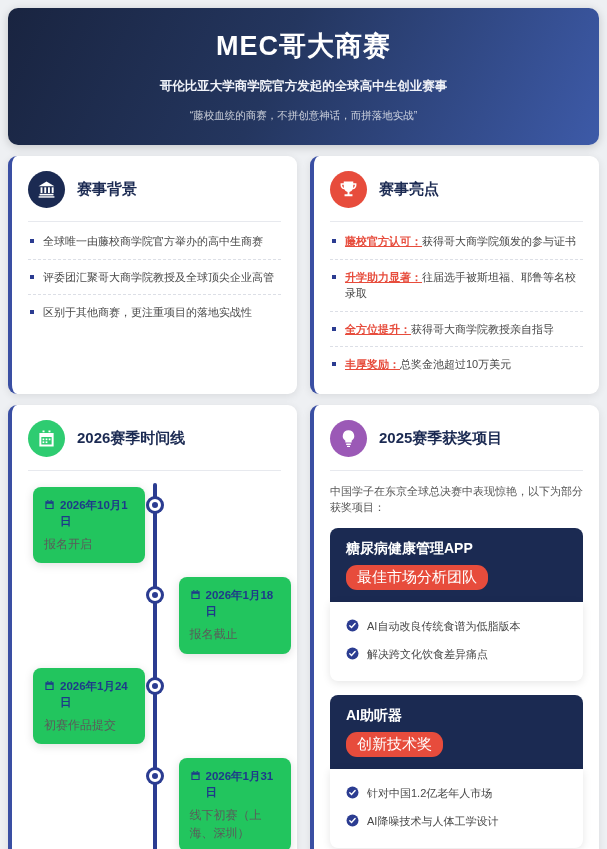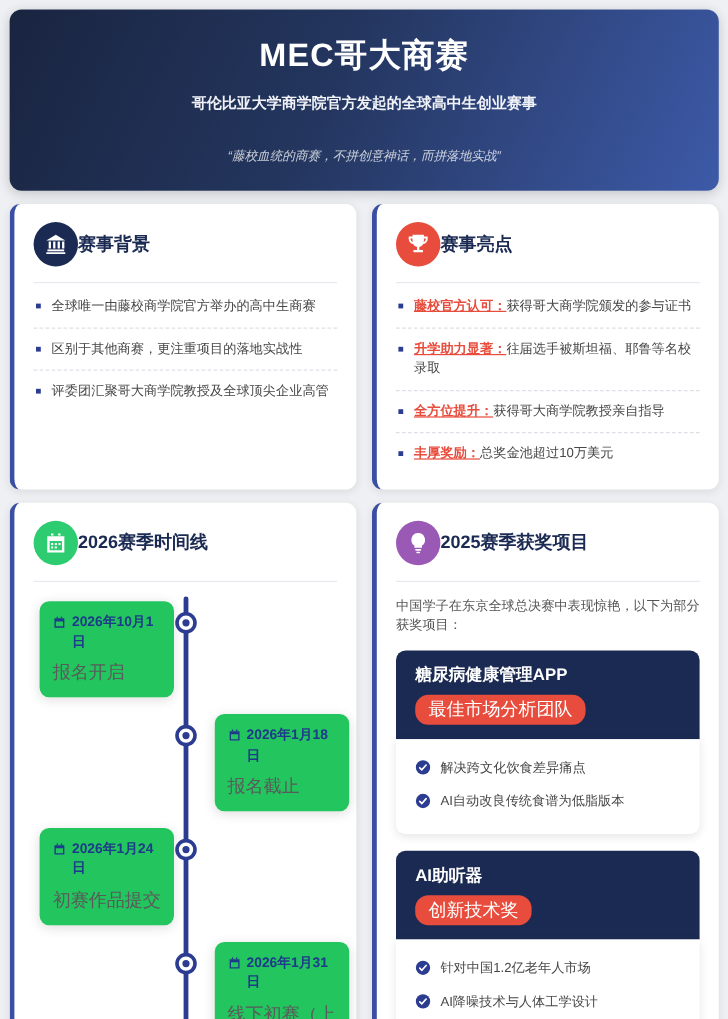--- a/index.html
+++ b/index.html
@@ -13,31 +13,31 @@
   
   .hero {
     background: linear-gradient(115deg, #192440 0%, #24365f 45%, #3d5aa8 100%);
     border-radius: 10px;
     text-align: center;
     padding: 20px 24px 22px;
     box-shadow: 0 2px 10px rgba(0,0,0,0.18);
   }
   .hero h1 { color: #fff; font-size: 27px; font-weight: bold; letter-spacing: 1px; }
   .hero .sub { color: #f0f2f8; font-size: 12.5px; font-weight: bold; margin-top: 14px; }
-  .hero .quote { color: rgba(255,255,255,0.75); font-size: 10.5px; font-style: italic; margin-top: 28px; }
+  .hero .quote { color: rgba(255,255,255,0.75); font-size: 10.5px; margin-top: 14px; }
   
   .row { display: grid; grid-template-columns: 1fr 1fr; gap: 13px; margin-top: 11px; align-items: stretch; }
   .card {
     background: #fff;
     border-radius: 9px;
     border-left: 4px solid #3a4fa3;
     box-shadow: 0 2px 8px rgba(0,0,0,0.09);
     padding: 15px 16px 12px;
   }
-  .card-head { display: flex; align-items: center; padding-bottom: 13px; border-bottom: 1px solid #e7e9ee; }
+  .card-head { display: flex; align-items: center; gap: 12px; padding-bottom: 13px; border-bottom: 1px solid #e7e9ee; }
   .icon-circle {
     width: 37px; height: 37px; border-radius: 50%;
     display: flex; align-items: center; justify-content: center; flex: 0 0 auto;
   }
   .icon-circle svg { width: 19px; height: 19px; }
   .ic-navy { background: #1b2a52; }
   .ic-red { background: #e74c3c; }
   .ic-green { background: #2ecc71; }
   .ic-purple { background: #9b59b6; }
   .card-title { font-size: 15px; font-weight: bold; color: #1b2a52; }
@@ -58,21 +58,21 @@
   }
   .tl-box {
     width: 112px; background: #22c55e; border-radius: 8px;
     box-shadow: 0 2px 10px rgba(0,0,0,0.13);
     padding: 10px 11px;
   }
   .tl-event.left  .tl-box { margin-left: 5px; }
   .tl-event.right .tl-box { margin-left: calc(50% + 24px); }
   .tl-date { display: flex; align-items: flex-start; gap: 5px; color: #1e3a8a; font-size: 11.5px; font-weight: bold; line-height: 1.4; }
   .tl-date svg { width: 11px; height: 11px; flex: 0 0 auto; margin-top: 2px; }
-  .tl-desc { margin-top: 7px; font-size: 15px; color: #5a5a5a; line-height: 1.45; }
+  .tl-desc { margin-top: 7px; font-size: 12px; color: #5a5a5a; line-height: 1.45; }
   
   .intro { font-size: 11px; color: #555; margin: 12px 0 12px; line-height: 1.5; }
   .project { margin-bottom: 14px; }
   .project-head { background: #1b2a52; border-radius: 8px 8px 0 0; padding: 12px 16px 12px; }
   .project-title { color: #fff; font-size: 14px; font-weight: bold; }
   .badge { display: inline-block; margin-top: 7px; background: #e74c3c; color: #fff; font-size: 15px; font-weight: normal; padding: 3px 11px; border-radius: 11px; }
   .project-body { background: #fff; border-radius: 0 0 8px 8px; box-shadow: 0 2px 8px rgba(0,0,0,0.10); padding: 10px 16px 12px; }
   .point { display: flex; align-items: flex-start; gap: 8px; padding: 6px 0; font-size: 11px; color: #474747; line-height: 1.5; }
   .point svg { width: 13px; height: 13px; flex: 0 0 auto; margin-top: 1px; }
 </style>
@@ -102,25 +102,25 @@
       </span>
       <span class="card-title">赛事背景</span>
     </div>
     <ul class="blist">
       <li>
           <span class="sq"></span>
           <span>全球唯一由藤校商学院官方举办的高中生商赛</span>
         </li>
       <li>
           <span class="sq"></span>
+          <span>评委团汇聚哥大商学院教授及全球顶尖企业高管</span>
+        </li>
+      <li>
+          <span class="sq"></span>
           <span>区别于其他商赛，更注重项目的落地实战性</span>
-        </li>
-      <li>
-          <span class="sq"></span>
-          <span>评委团汇聚哥大商学院教授及全球顶尖企业高管</span>
         </li>
     </ul>
   </div>
 
   <div class="card">
     <div class="card-head">
       <span class="icon-circle ic-red">
         <svg viewBox="0 0 24 24" fill="#fff">
             <path d="M6 2h12v2h4v2.5c0 2.7-2 4.9-4.6 5.3A6.1 6.1 0 0 1 13.2 15v3H17v2.6H7V18h3.8v-3a6.1 6.1 0 0 1-4.2-3.2C4 11.4 2 9.2 2 6.5V4h4V2zm-2 4v.5c0 1.5 1 2.8 2.3 3.2A9 9 0 0 1 6 6H4zm16 0h-2a9 9 0 0 1-.3 3.7C19 9.3 20 8 20 6.5V6z"></path>
           </svg>
@@ -242,28 +242,28 @@
       <div class="project-head">
         <div class="project-title">糖尿病健康管理APP</div>
         <span class="badge">最佳市场分析团队</span>
       </div>
       <div class="project-body">
         <div class="point">
             <svg viewBox="0 0 24 24">
               <circle cx="12" cy="12" r="11" fill="#2b3c91"></circle>
               <path d="M7 12.6l3.2 3.2 6.6-7.4" stroke="#fff" stroke-width="2.6" fill="none" stroke-linecap="round"></path>
             </svg>
+            <span>AI自动改良传统食谱为低脂版本</span>
+          </div>
+        <div class="point">
+            <svg viewBox="0 0 24 24">
+              <circle cx="12" cy="12" r="11" fill="#2b3c91"></circle>
+              <path d="M7 12.6l3.2 3.2 6.6-7.4" stroke="#fff" stroke-width="2.6" fill="none" stroke-linecap="round"></path>
+            </svg>
             <span>解决跨文化饮食差异痛点</span>
-          </div>
-        <div class="point">
-            <svg viewBox="0 0 24 24">
-              <circle cx="12" cy="12" r="11" fill="#2b3c91"></circle>
-              <path d="M7 12.6l3.2 3.2 6.6-7.4" stroke="#fff" stroke-width="2.6" fill="none" stroke-linecap="round"></path>
-            </svg>
-            <span>AI自动改良传统食谱为低脂版本</span>
           </div>
       </div>
     </div>
 
     <div class="project">
       <div class="project-head">
         <div class="project-title">AI助听器</div>
         <span class="badge">创新技术奖</span>
       </div>
       <div class="project-body">

